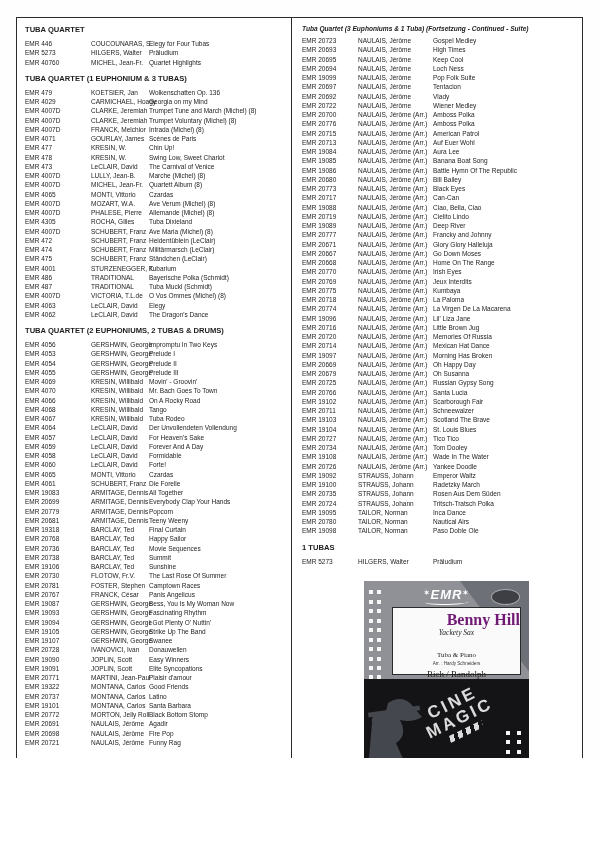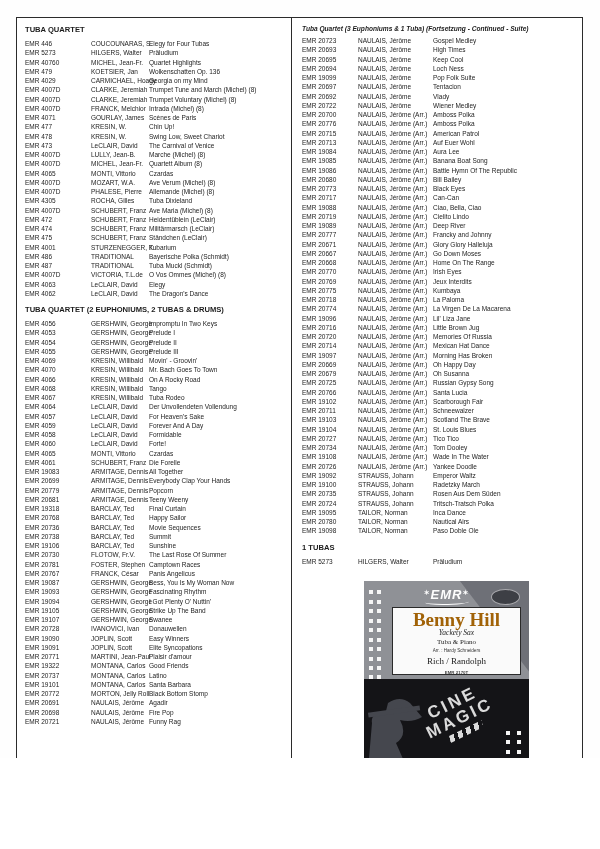--- a/index.html
+++ b/index.html
@@ -36,23 +36,23 @@
   .cover-logo{position:absolute;top:5px;left:0;right:0;text-align:center;color:#fdfdfd;
         font-weight:bold;font-style:italic;font-size:13px;line-height:14px;letter-spacing:1px;}
   .cover-logo .star{font-size:7px;vertical-align:4px;font-style:normal;}
   .cover-logo .swoosh{display:block;width:44px;height:5px;margin:-3px auto 0 auto;
         border-bottom:1.6px solid #fdfdfd;border-radius:0 0 60% 40%;}
   .badge{position:absolute;top:8px;right:9px;width:27px;height:14px;border-radius:50%;
         background:#3d3f45;border:1px solid #a8a8ac;}
 
   .panel{position:absolute;left:28px;right:8px;top:26px;height:68px;background:#fafafa;
         border:1px solid #2a2a2a;text-align:center;box-sizing:border-box;padding-top:4px;}
-  .p-title{font-family:"Liberation Serif",serif;font-weight:bold;font-size:19px;line-height:16px;color:#a16207;}
+  .p-title{font-family:"Liberation Serif",serif;font-weight:bold;font-size:16px;line-height:16px;color:#701a75;text-align:right;}
   .p-sub{font-family:"Liberation Serif",serif;font-style:italic;font-weight:normal;font-size:7.5px;line-height:9px;}
-  .p-instr{font-family:"Liberation Serif",serif;font-size:7px;line-height:9px;margin-top:1px;}
+  .p-instr{font-family:"Liberation Serif",serif;font-size:7px;line-height:9px;margin-top:14px;}
   .p-arr{font-size:4.6px;line-height:6px;margin-top:1px;color:#333;}
   .p-comp{font-family:"Liberation Serif",serif;font-weight:normal;font-size:9px;line-height:11px;margin-top:2px;}
   .p-cat{font-size:4.4px;line-height:6px;margin-top:3px;font-weight:bold;color:#444;}
 
   .cover-black{position:absolute;left:0;right:0;top:98px;bottom:3px;background:#141417;overflow:hidden;}
   .detective{position:absolute;left:2px;top:14px;width:70px;height:100px;}
   .stamp{position:absolute;left:34px;top:14px;width:120px;text-align:center;
         transform:rotate(-26deg);color:#ececec;font-weight:bold;letter-spacing:3px;
         font-size:17px;line-height:17px;opacity:.92;}
   .stamp-bars{width:36px;height:7px;margin:3px auto 0 auto;
@@ -79,20 +79,21 @@
         <div class="row">
           <span class="c-emr">EMR 5273</span>
           <span class="c-composer">HILGERS, Walter</span>
           <span class="c-title">Präludium</span>
         </div>
         <div class="row">
           <span class="c-emr">EMR 40760</span>
           <span class="c-composer">MICHEL, Jean-Fr.</span>
           <span class="c-title">Quartet Highlights</span>
         </div>
+        <div class="section-header">TUBA QUARTET (1 EUPHONIUM &amp; 3 TUBAS)</div>
         <div class="row">
           <span class="c-emr">EMR 479</span>
           <span class="c-composer">KOETSIER, Jan</span>
           <span class="c-title">Wolkenschatten Op. 136</span>
         </div>
         <div class="row">
           <span class="c-emr">EMR 4029</span>
           <span class="c-composer">CARMICHAEL, Hoagy</span>
           <span class="c-title">Georgia on my Mind</span>
         </div>

